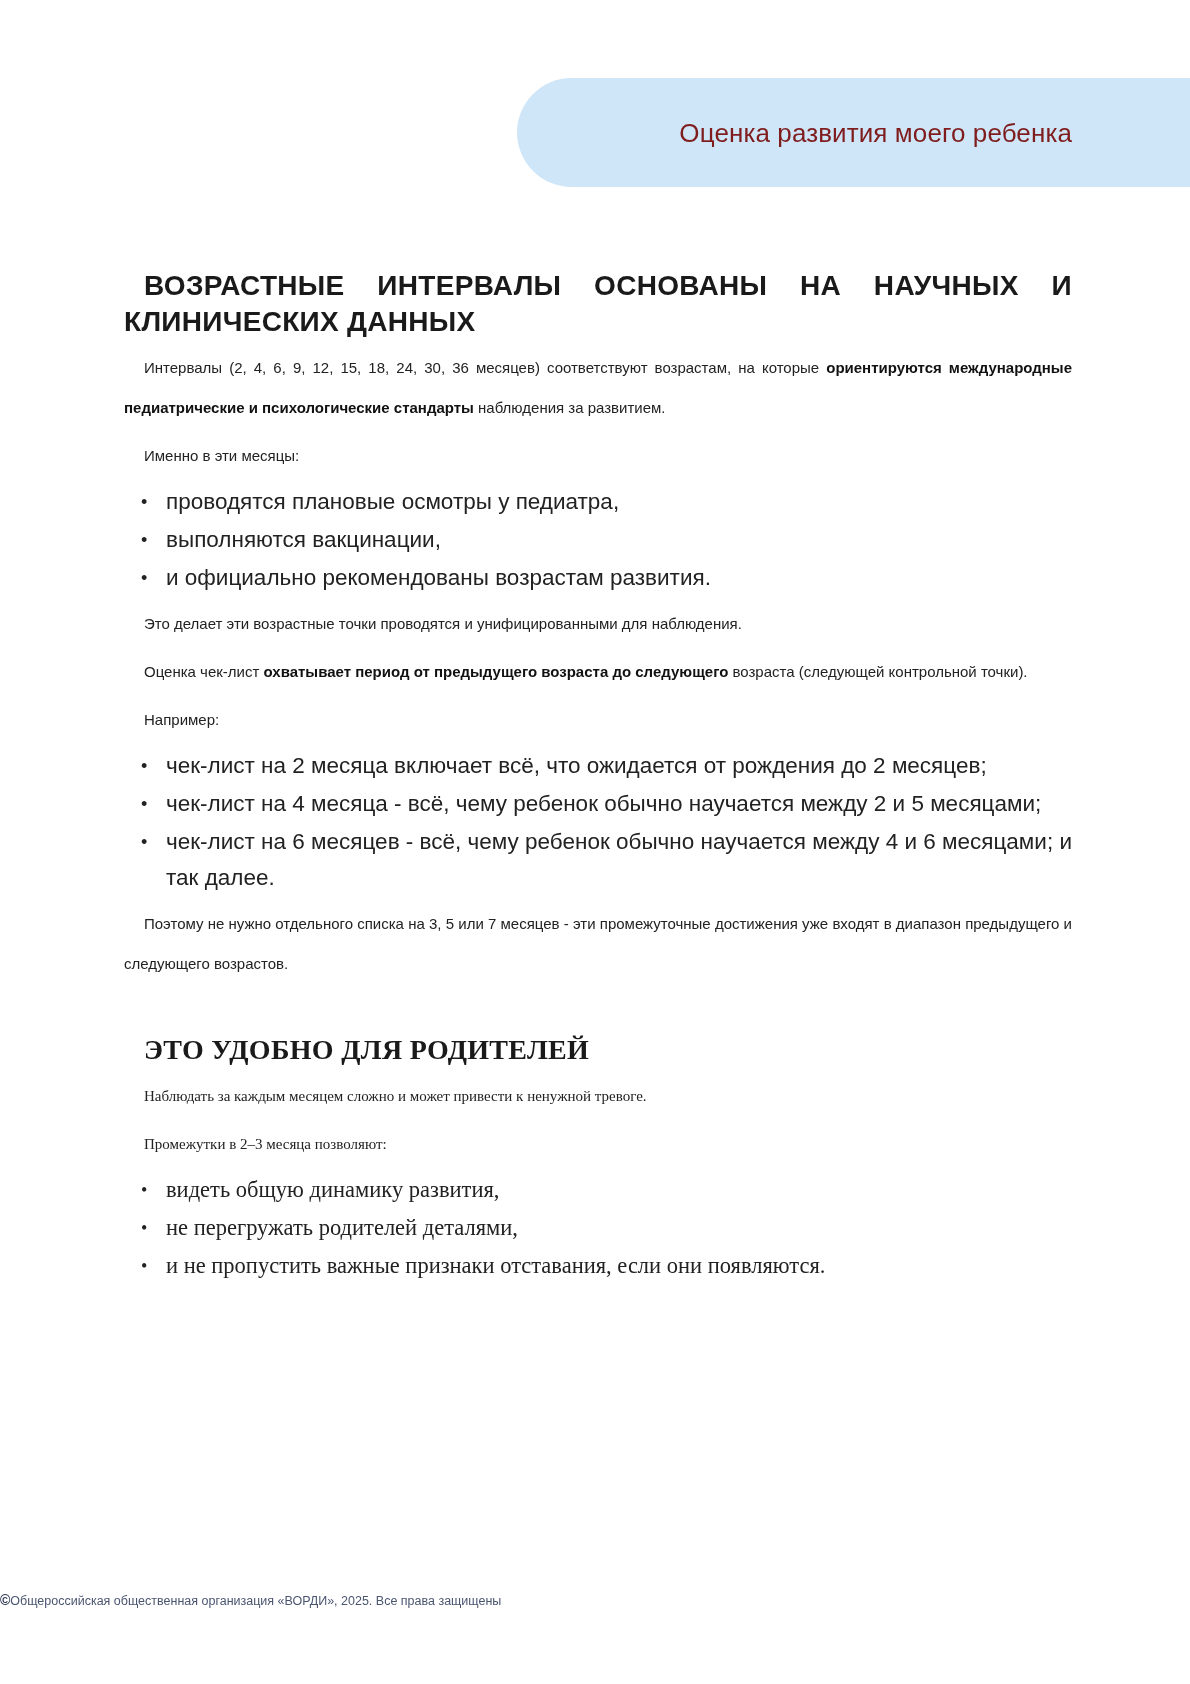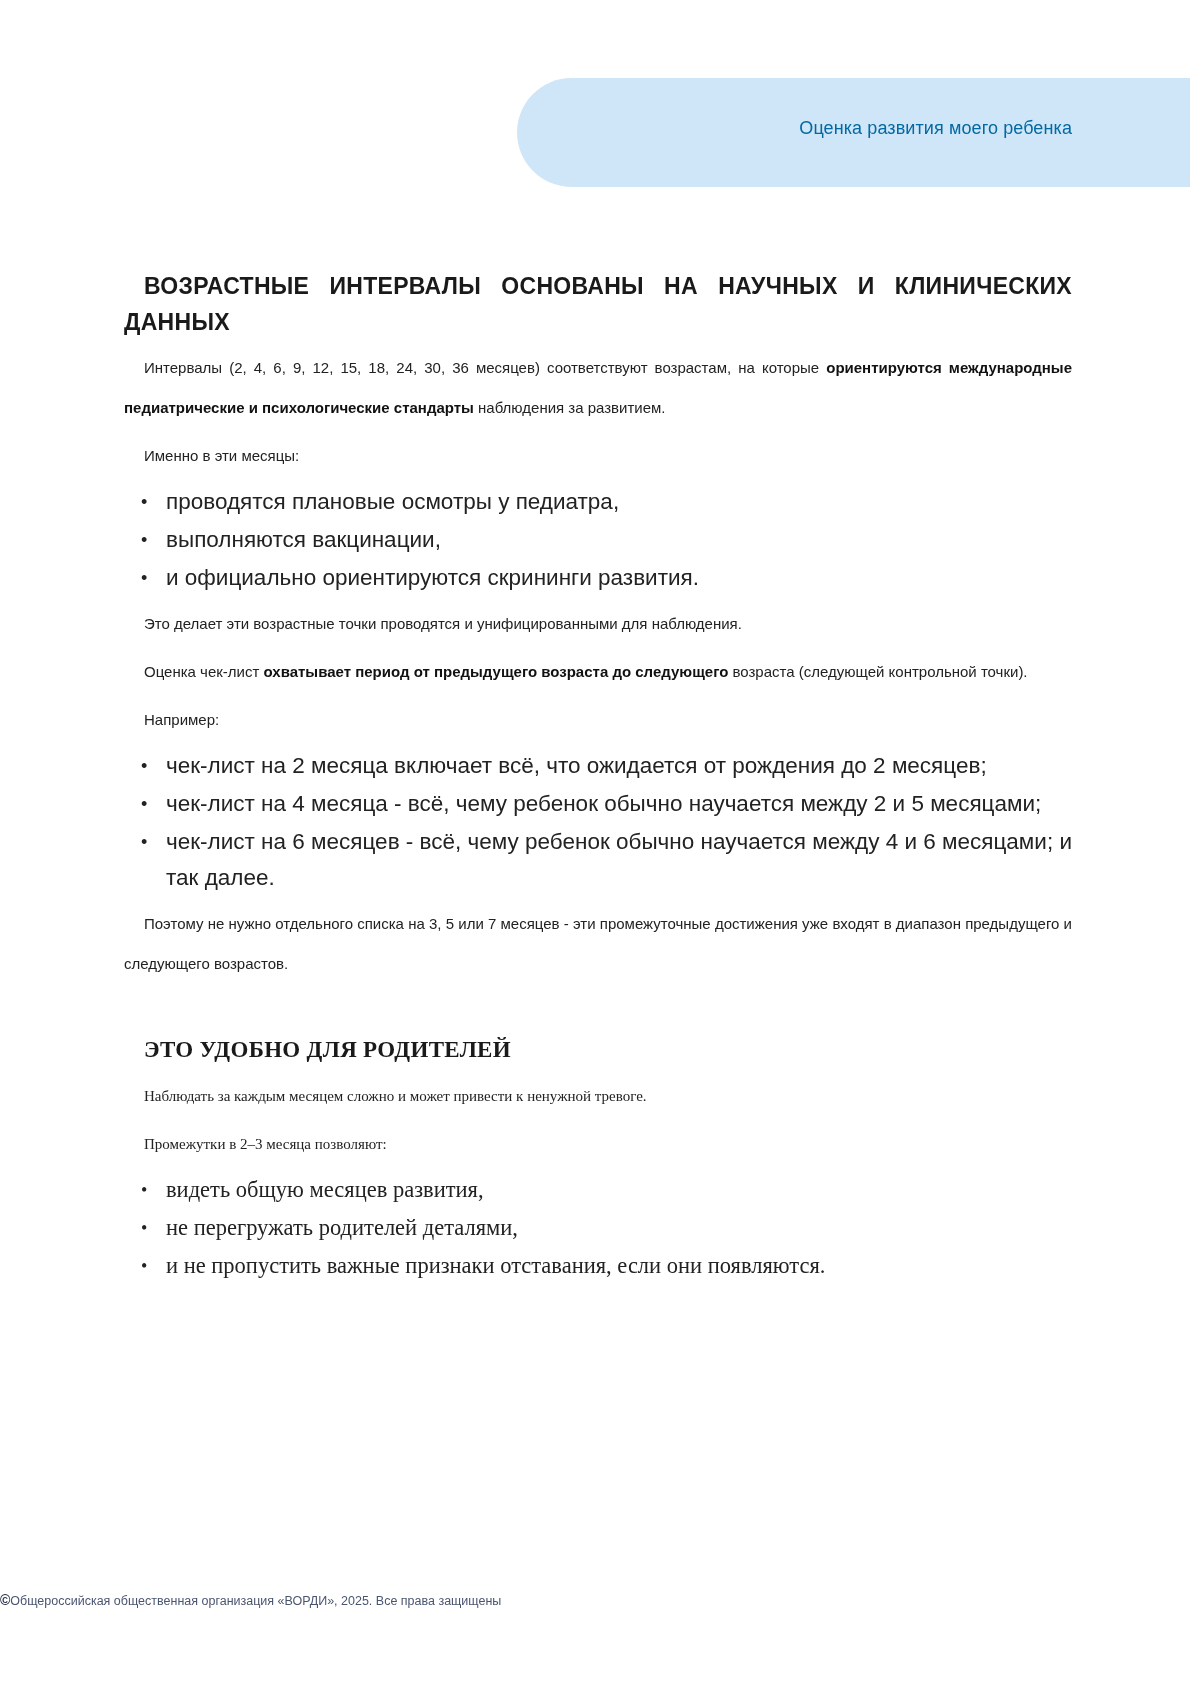--- a/index.html
+++ b/index.html
@@ -1,22 +1,22 @@
 <!DOCTYPE html>
 <html><head>
   <meta charset="utf-8">
   <style>
     html, body { margin: 0; padding: 0; background: #ffffff; }
     body { width: 1190px; height: 1684px; position: relative; overflow: hidden;
            font-family: "Liberation Sans", "DejaVu Sans", sans-serif; color: #1a1a1a; }
     .header-pill { position: absolute; left: 517px; top: 78px; width: 673px; height: 109px;
                    background: #cfe6f9; border-radius: 55px 0 0 55px; }
-    .header-title { position: absolute; right: 118px; top: 118px; font-size: 18px; color: #0369a1; letter-spacing: 0.1px; }
+    .header-title { position: absolute; right: 118px; top: 118px; font-size: 26px; color: #7f1d1d; letter-spacing: 0.1px; }
     .content { position: absolute; left: 124px; top: 268px; width: 948px; }
-    .h { font-weight: bold; font-size: 23px; line-height: 36px; text-align: justify; letter-spacing: 0.3px; margin: 0; }
+    .h { font-weight: bold; font-size: 28px; line-height: 36px; text-align: justify; letter-spacing: 0.3px; margin: 0; }
     .h .indent { padding-left: 20px; }
     .p { font-size: 15px; line-height: 40px; text-align: justify; margin: 8px 0 0 0; color: #222; font-weight: 300; }
     .p.first-indent { text-indent: 20px; }
     .p b { font-weight: bold; color: #111; }
     ul.bullets { list-style: none; margin: 8px 0 0 0; padding: 0; }
     ul.bullets li { position: relative; padding-left: 42px; font-size: 22.5px; line-height: 36px; text-align: justify; color: #222; margin-bottom: 2px; }
     ul.bullets li .dot { position: absolute; left: 17px; top: 0; font-size: 18px; color: #222; }
     .section2 { margin-top: 48px; font-family: Liberation Serif, serif; }
     .footer { position: absolute; left: 0; right: 0; top: 1592px; font-size: 12.5px; color: #4a5570; }
     .footer .copy { font-weight: bold; font-size: 14px; color: #2a3550; }
@@ -30,21 +30,21 @@
 <div class="content">
   <h2 class="h"><span class="indent">ВОЗРАСТНЫЕ ИНТЕРВАЛЫ ОСНОВАНЫ НА НАУЧНЫХ И КЛИНИЧЕСКИХ ДАННЫХ</span></h2>
 
   <p class="p first-indent"><span>Интервалы (2, 4, 6, 9, 12, 15, 18, 24, 30, 36 месяцев) соответствуют возрастам, на которые </span><b>ориентируются международные педиатрические и психологические стандарты</b><span> наблюдения за развитием.</span></p>
 
   <p class="p first-indent">Именно в эти месяцы:</p>
 
   <ul class="bullets">
     <li><span class="dot">•</span><span>проводятся плановые осмотры у педиатра,</span></li>
     <li><span class="dot">•</span><span>выполняются вакцинации,</span></li>
-    <li><span class="dot">•</span><span>и официально ориентируются скрининги развития.</span></li>
+    <li><span class="dot">•</span><span>и официально рекомендованы возрастам развития.</span></li>
   </ul>
 
   <p class="p first-indent">Это делает эти возрастные точки проводятся и унифицированными для наблюдения.</p>
 
   <p class="p first-indent"><span>Оценка чек-лист </span><b>охватывает период от предыдущего возраста до следующего</b><span> возраста (следующей контрольной точки).</span></p>
 
   <p class="p first-indent">Например:</p>
 
   <ul class="bullets">
     <li><span class="dot">•</span><span>чек-лист на 2 месяца включает всё, что ожидается от рождения до 2 месяцев;</span></li>
@@ -52,20 +52,20 @@
     <li><span class="dot">•</span><span>чек-лист на 6 месяцев - всё, чему ребенок обычно научается между 4 и 6 месяцами; и так далее.</span></li>
   </ul>
 
   <p class="p first-indent">Поэтому не нужно отдельного списка на 3, 5 или 7 месяцев - эти промежуточные достижения уже входят в диапазон предыдущего и следующего возрастов.</p>
 
   <div class="section2">
     <h2 class="h"><span class="indent">ЭТО УДОБНО ДЛЯ РОДИТЕЛЕЙ</span></h2>
     <p class="p first-indent">Наблюдать за каждым месяцем сложно и может привести к ненужной тревоге.</p>
     <p class="p first-indent">Промежутки в 2–3 месяца позволяют:</p>
     <ul class="bullets">
-      <li><span class="dot">•</span><span>видеть общую месяцев развития,</span></li>
+      <li><span class="dot">•</span><span>видеть общую динамику развития,</span></li>
       <li><span class="dot">•</span><span>не перегружать родителей деталями,</span></li>
       <li><span class="dot">•</span><span>и не пропустить важные признаки отставания, если они появляются.</span></li>
     </ul>
   </div>
 </div>
 
 <div class="footer"><span class="copy">©</span><span>Общероссийская общественная организация «ВОРДИ», 2025. Все права защищены</span></div>
 
 </body></html>

